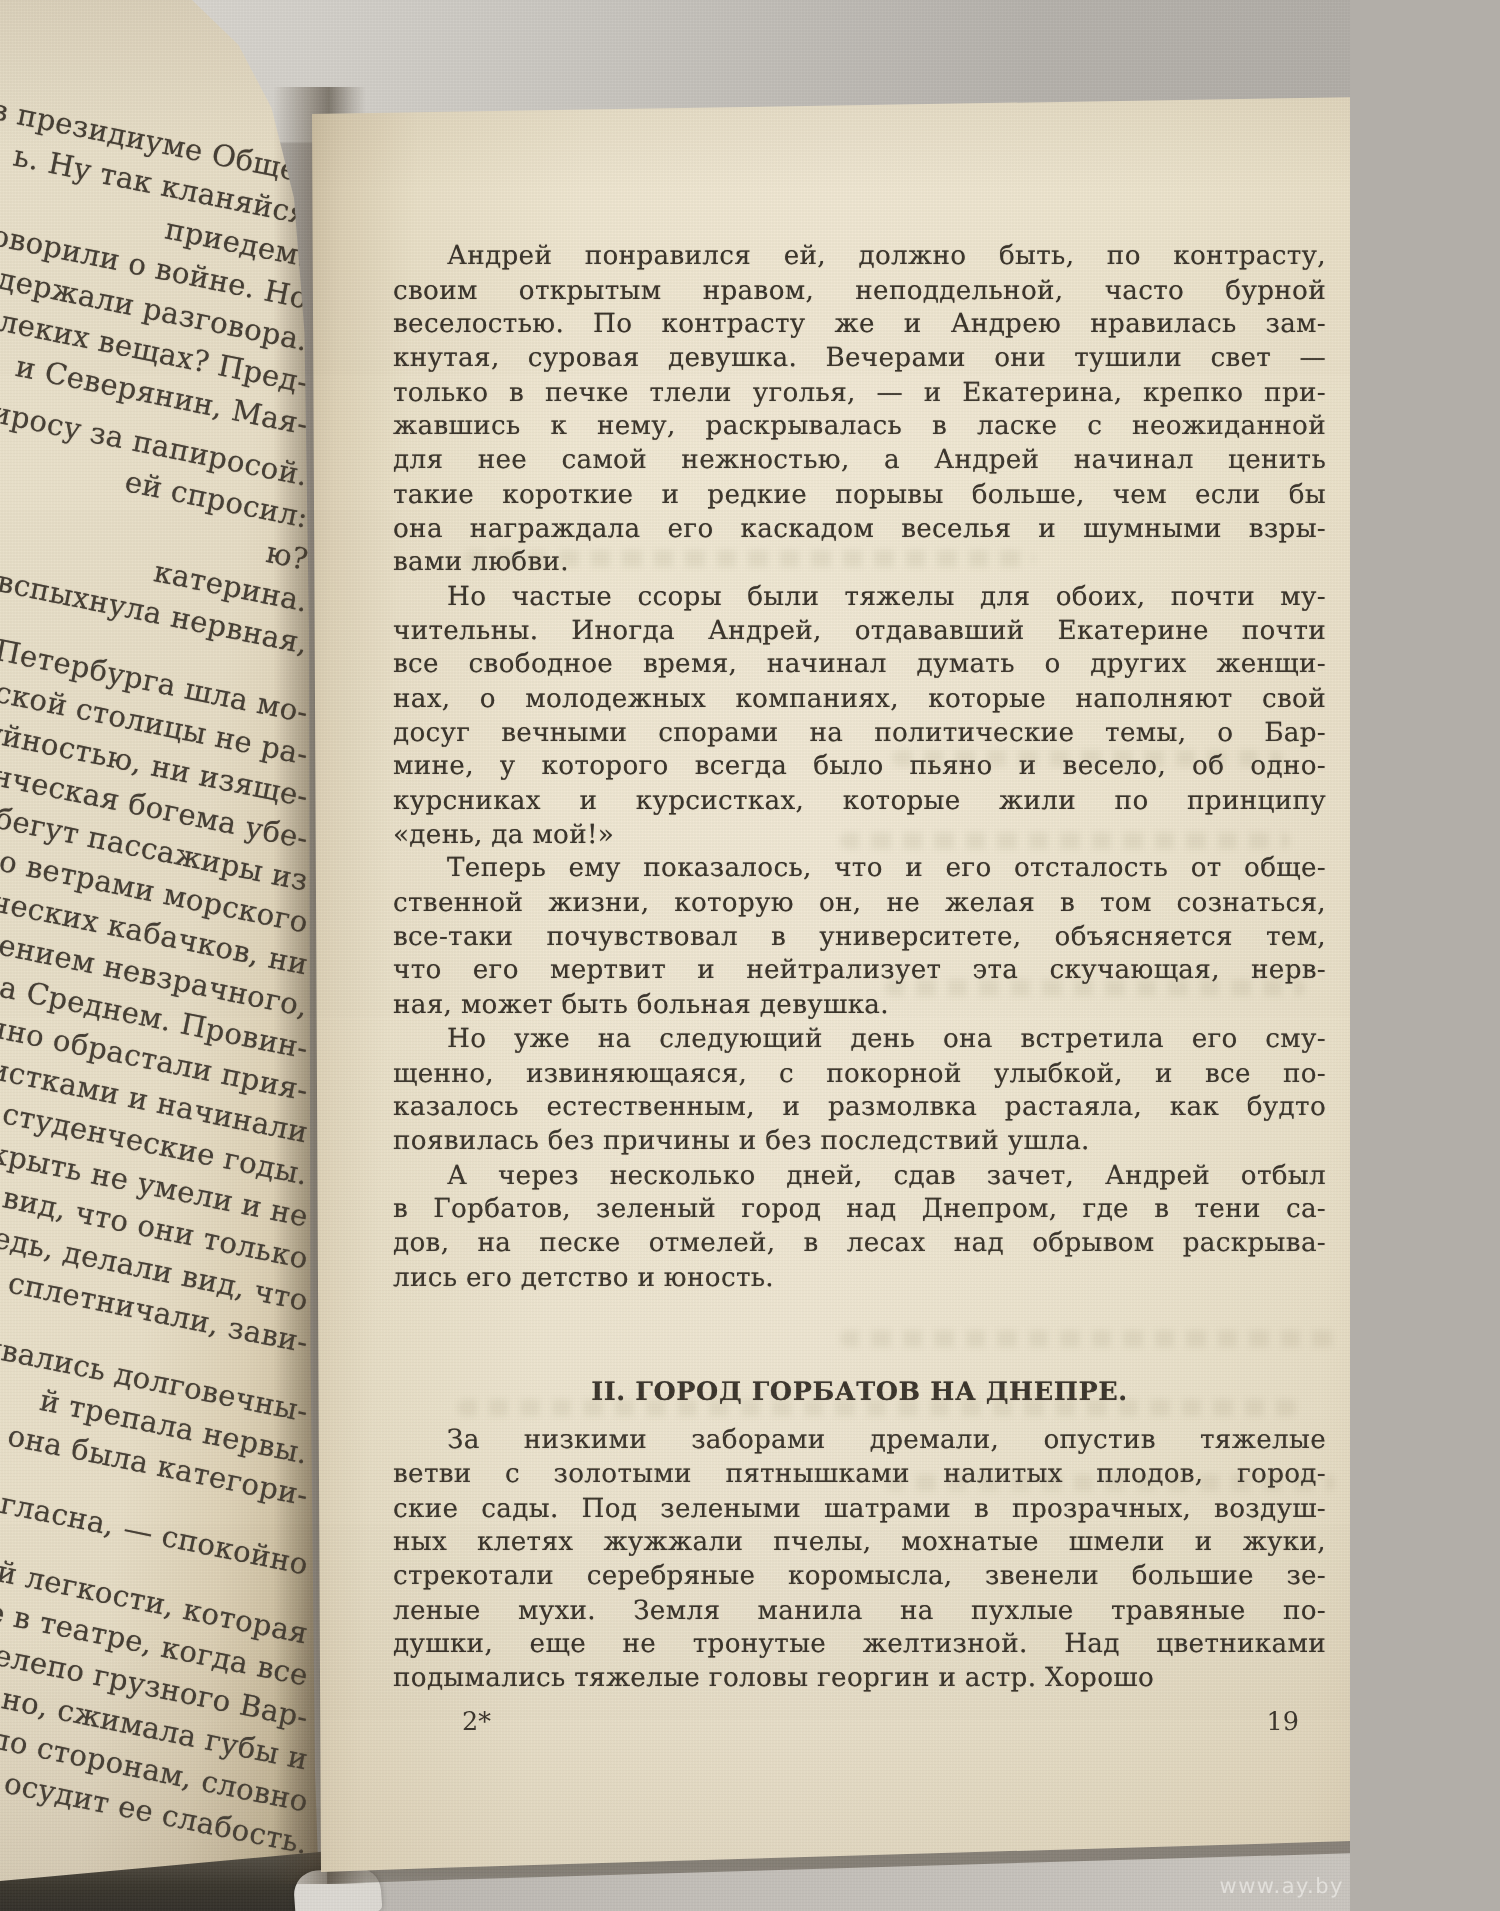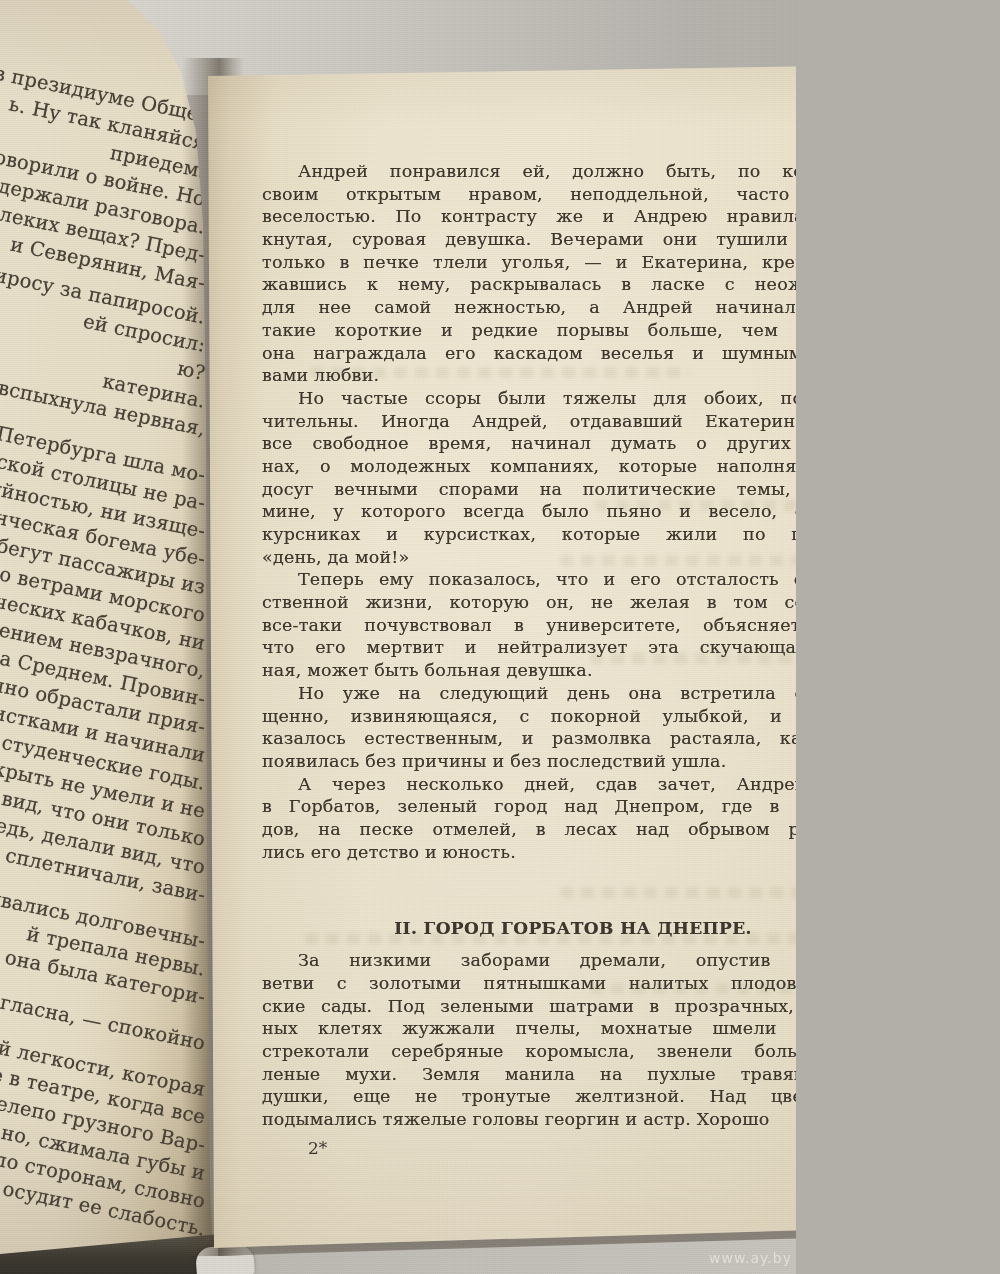--- a/index.html
+++ b/index.html
@@ -1,18 +1,18 @@
 <!DOCTYPE html>
 <html><head>
 <meta charset="utf-8">
 <style>
   html,body{margin:0;padding:0;}
   body{width:1000px;height:1274px;overflow:hidden;background:#b2aea8;
        font-family:"DejaVu Serif","Liberation Serif",serif;}
-  .scene{position:relative;width:796px;height:1274px;overflow:hidden;}
+  .scene{position:relative;width:900px;height:1274px;overflow:hidden;}
 
   
   .bg{position:absolute;inset:0;z-index:1;
       background:linear-gradient(180deg,#b7b3ad 0%,#b1ada7 30%,#aba79f 55%,#b6b2ac 80%,#c3bfb9 100%);}
   .bg-top{position:absolute;left:120px;top:0;width:880px;height:95px;z-index:2;
       background:linear-gradient(90deg,#d8d5cf 0%,#cac7c1 30%,#b6b2ac 65%,#b0aca6 100%);}
   .bg-bottom{position:absolute;left:0;top:1205px;width:1000px;height:69px;z-index:3;
       background:linear-gradient(90deg,#b4b0aa 0%,#c2beb8 45%,#cac6c0 100%);}
   .right-shadow-band{position:absolute;left:940px;top:130px;width:70px;height:1040px;z-index:4;
       background:linear-gradient(90deg,rgba(72,62,50,0.60) 0%,rgba(90,81,69,0.35) 40%,rgba(120,112,100,0.12) 100%);

